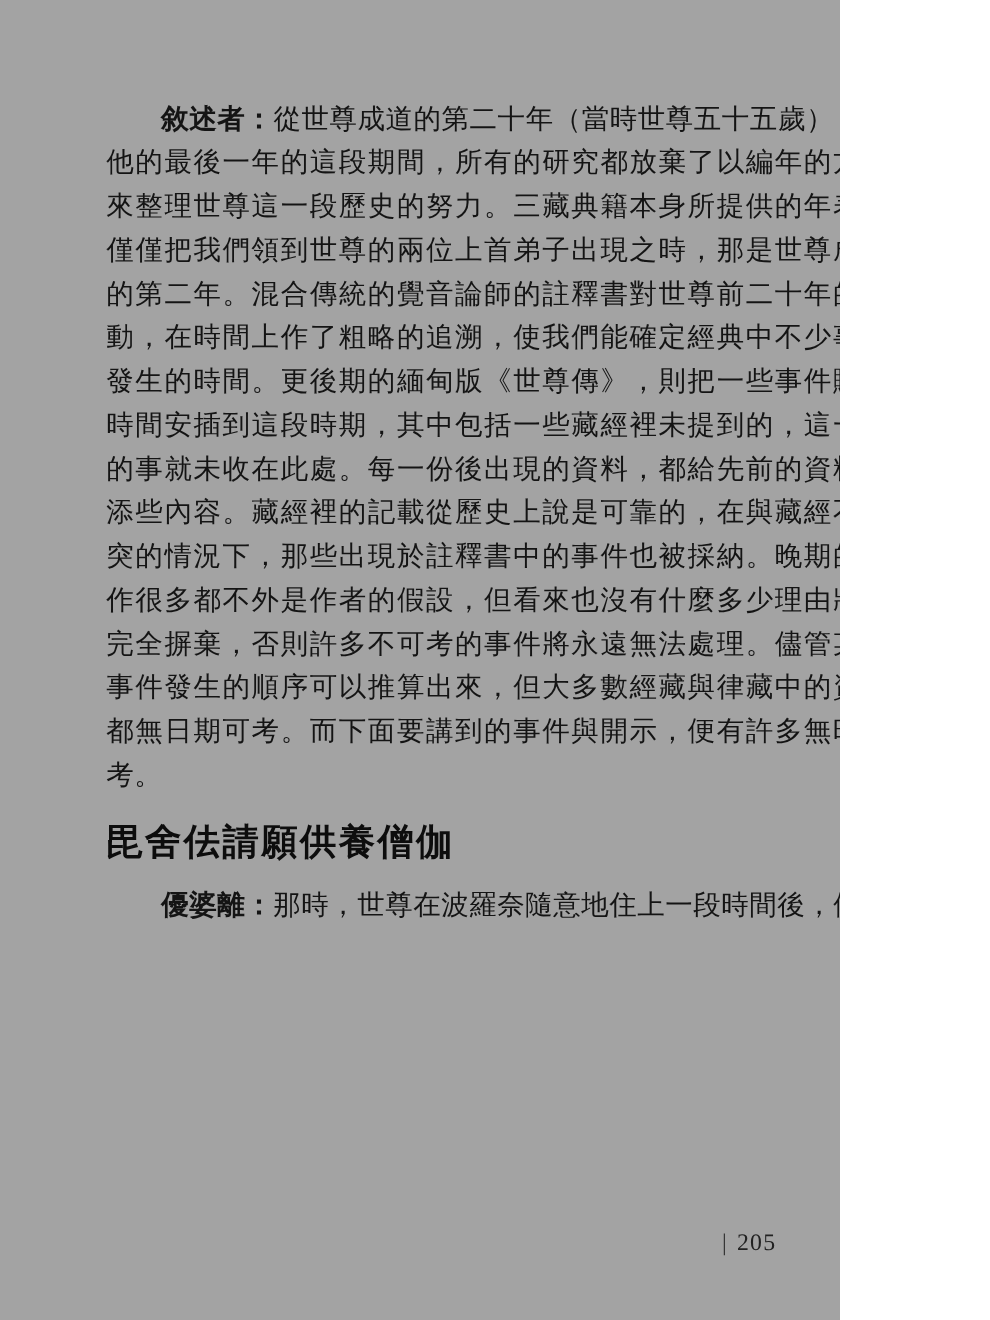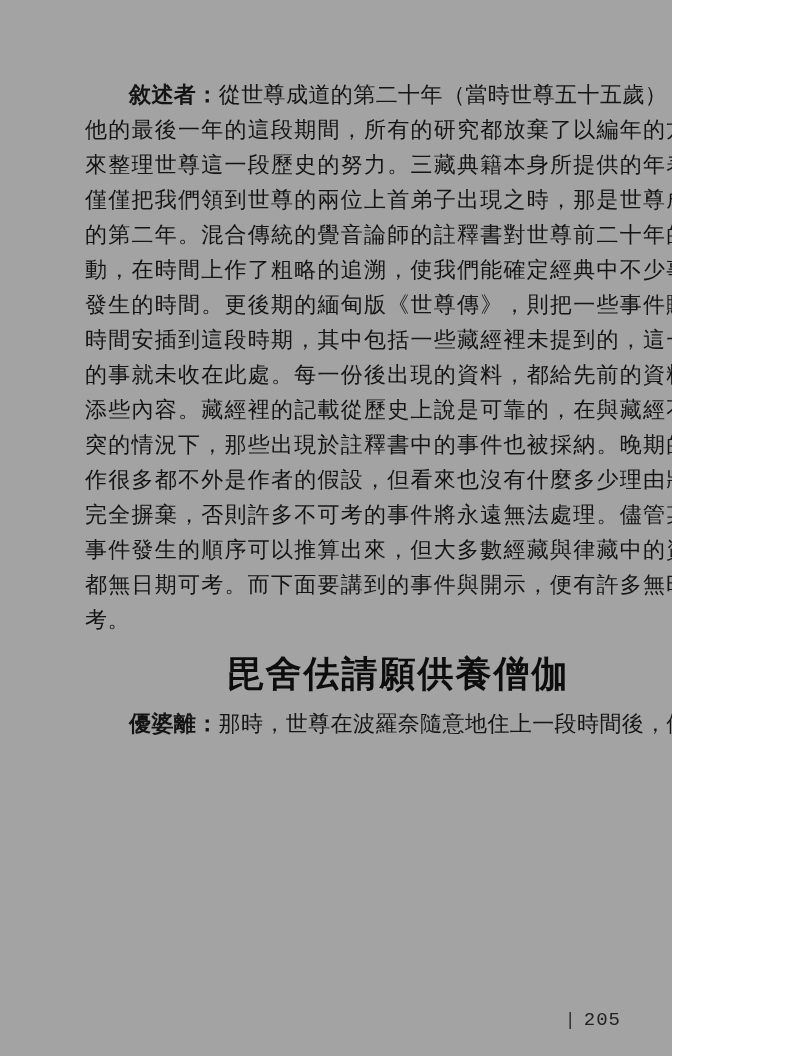--- a/index.html
+++ b/index.html
@@ -34,46 +34,44 @@
     color: #141414;
   }
   .para-1 {
     margin-top: 77px;
   }
   .speaker {
     font-weight: bold;
   }
   .section-heading {
     margin: 17px 0 0 0;
-    font-size: 36px;
+    font-size: 29px;
     line-height: 40px;
     letter-spacing: 2px;
     font-weight: bold;
     color: #0d0d0d;
-    text-align: center;
   }
   .para-2 {
     margin-top: 33px;
   }
   .para-3 {
     margin-top: 24px;
   }
   .para-4 {
     margin-top: 12px;
   }
   .page-number {
     position: absolute;
     top: 984px;
     right: 51px;
     font-size: 19px;
     line-height: 22px;
     letter-spacing: 1px;
     color: #222222;
-    font-family: Liberation Mono, monospace;
-    margin-top: 25px;
+    font-family: Liberation Serif, serif;
   }
   .page-number .sep {
     margin-right: 7px;
     color: #333333;
   }
 </style>
 </head>
 <body>
 
 <div class="page">

